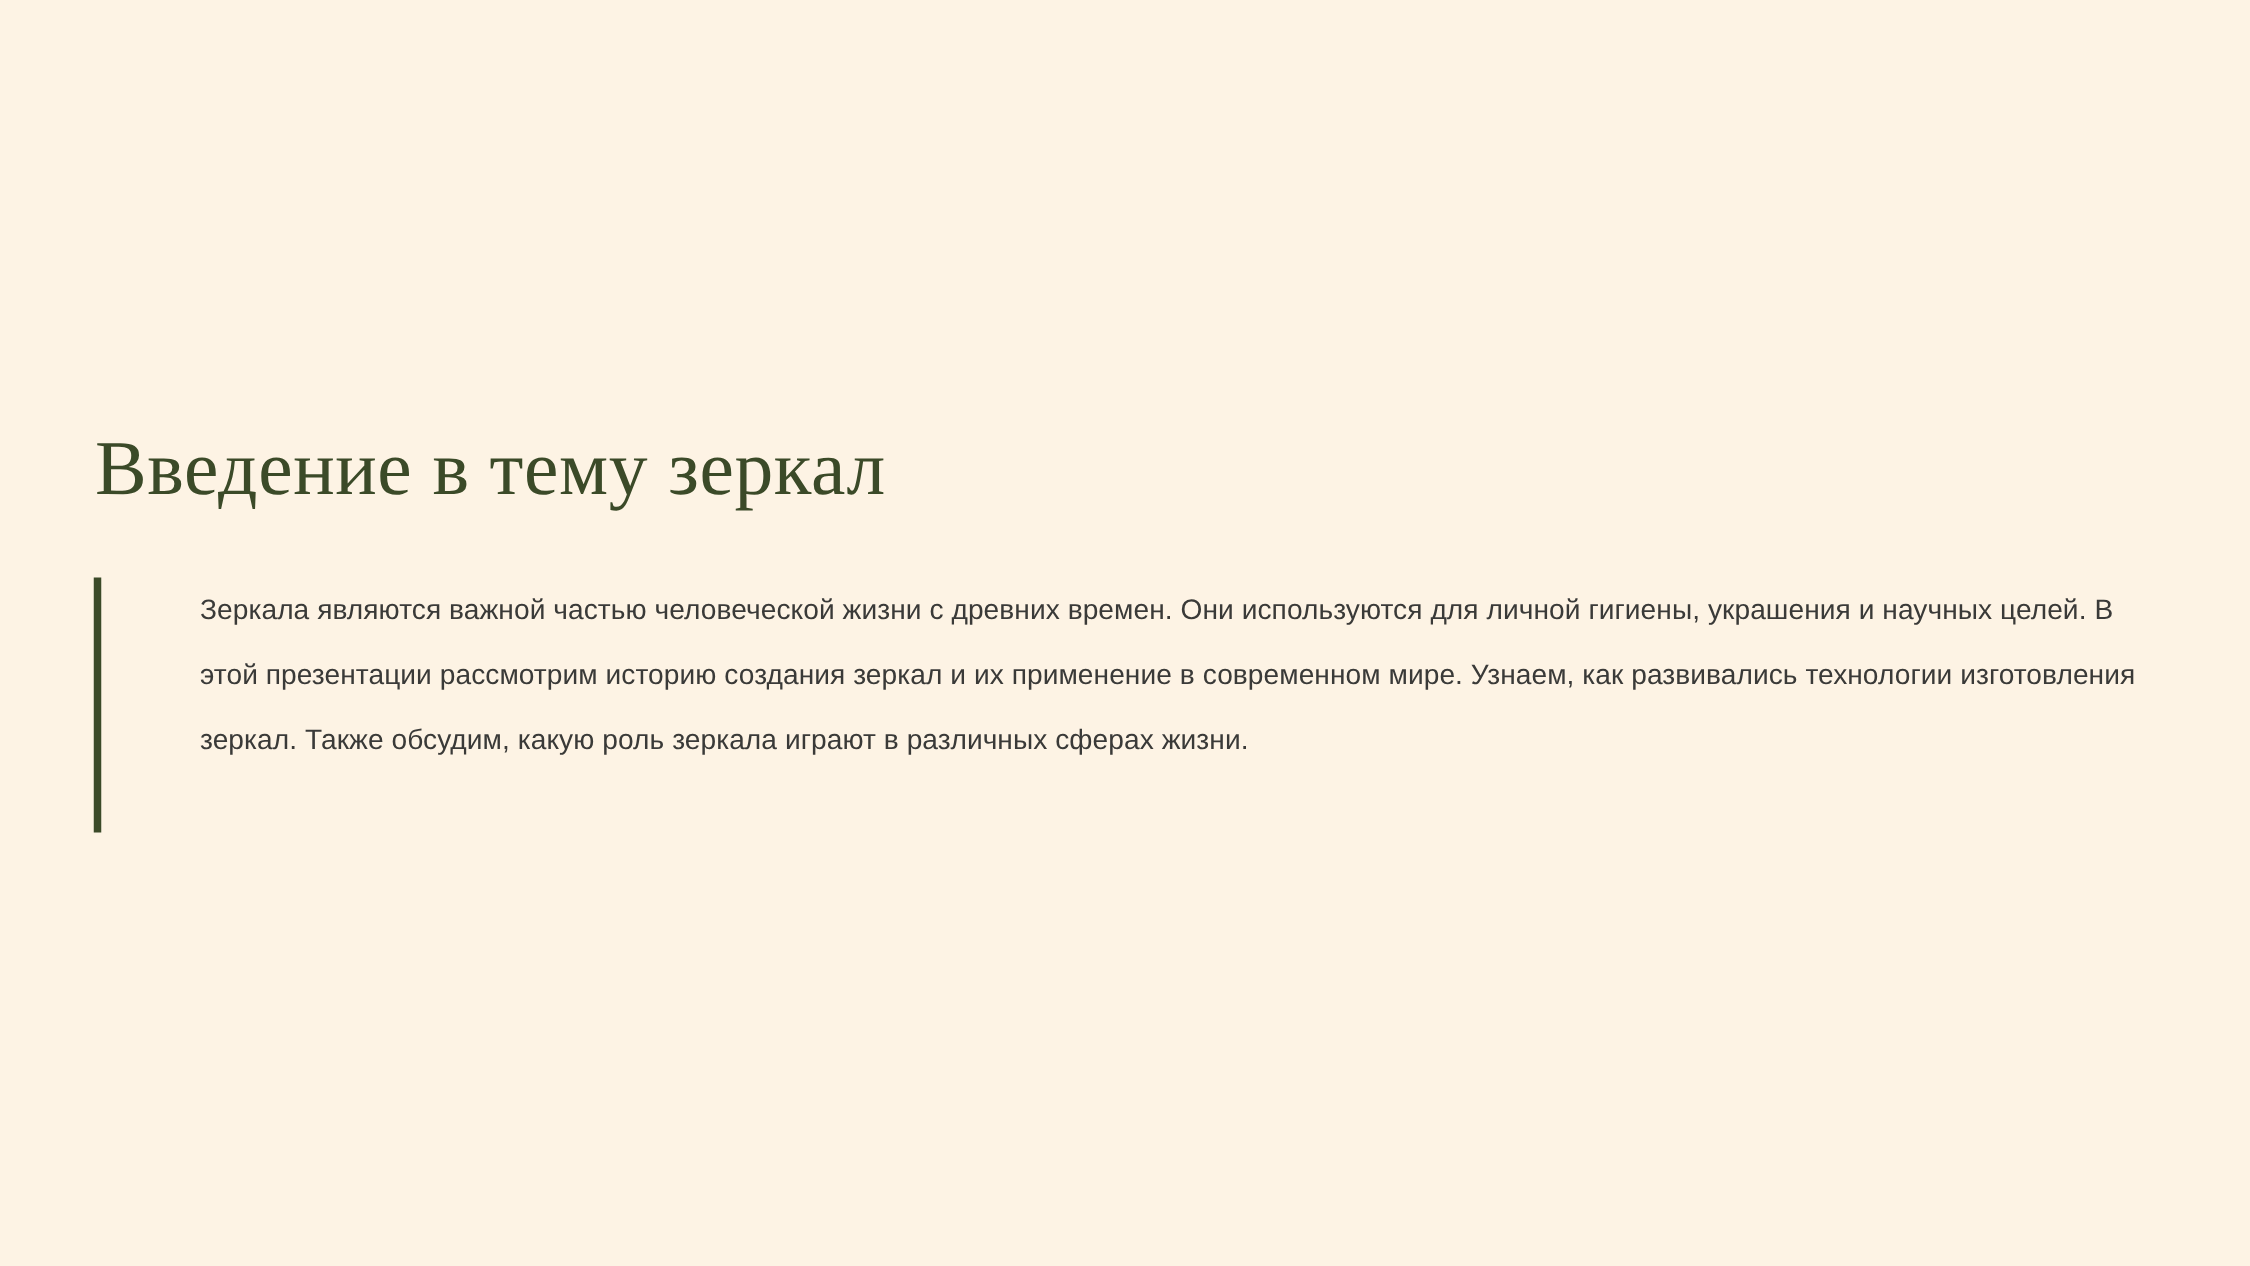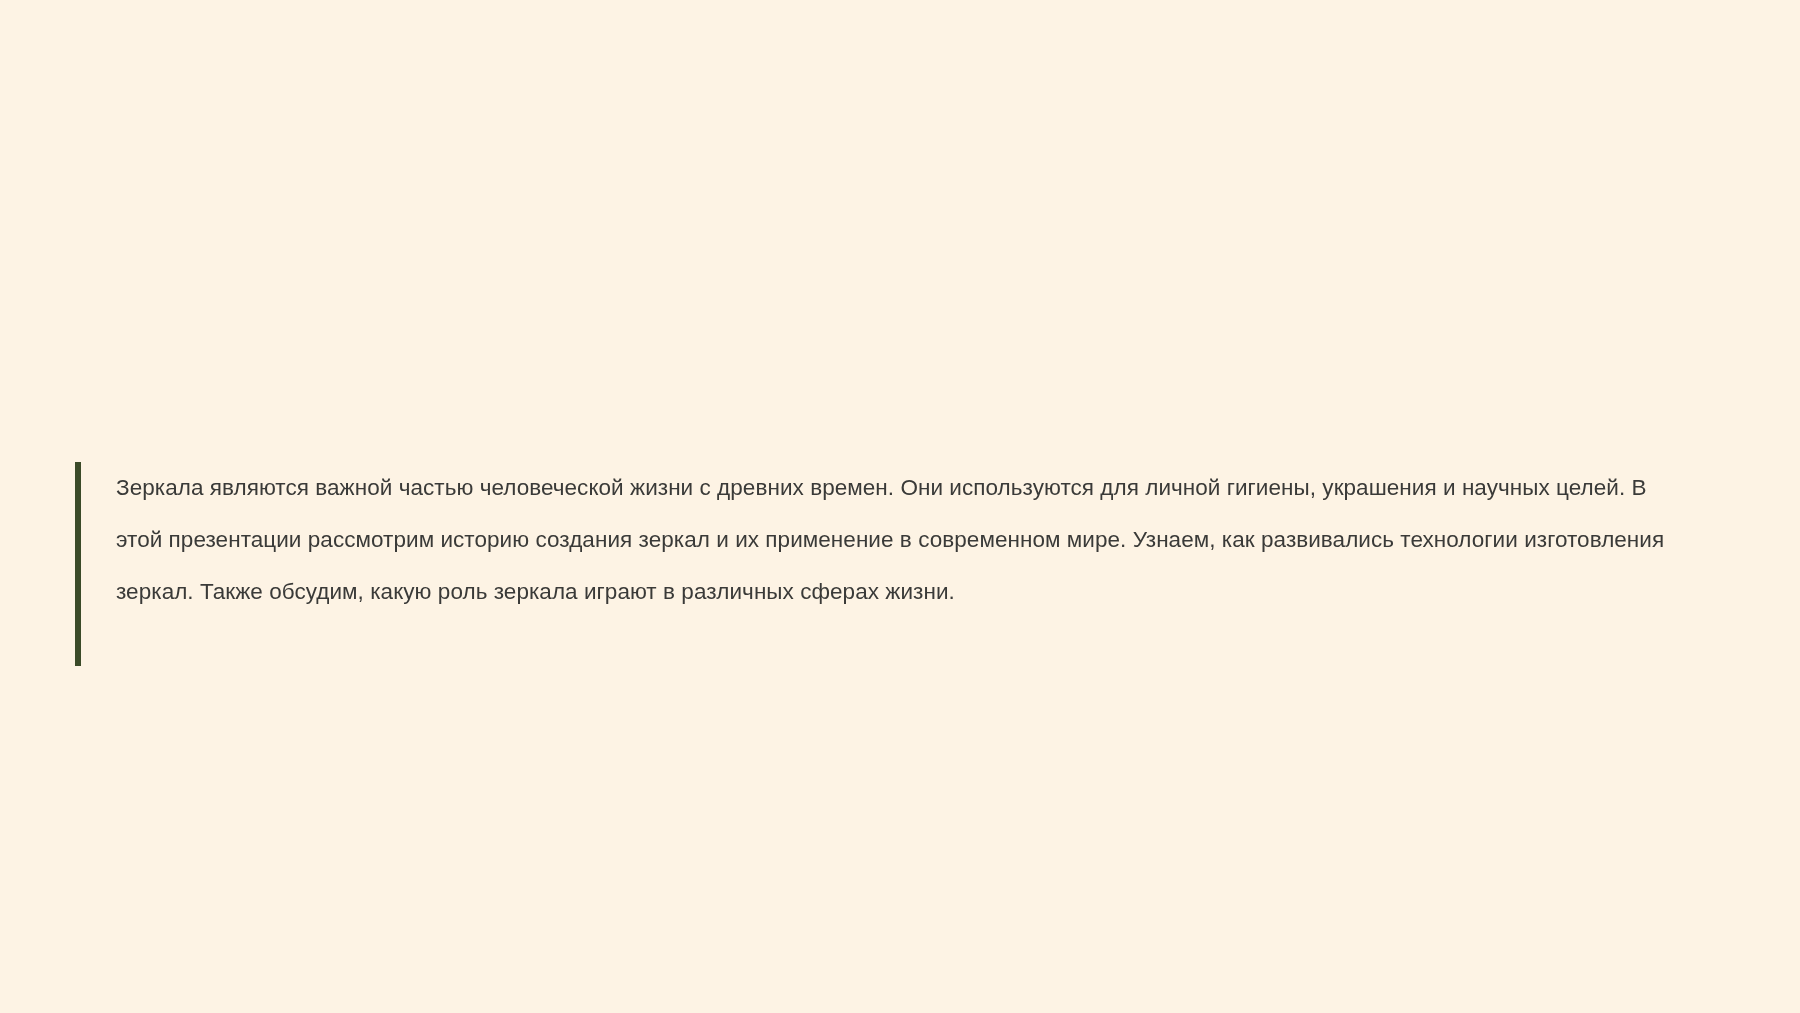--- a/index.html
+++ b/index.html
@@ -34,20 +34,21 @@
     letter-spacing: 0.5px;
     white-space: nowrap;
   }
 
   
   #body-block {
     position: absolute;
     left: 75px;
     top: 462px;
     width: 1660px;
+    padding-left: 44px;
   }
 
   #accent-bar {
     position: absolute;
     left: 0;
     top: 0;
     width: 6px;
     height: 204px;
     border-radius: 0;
   }
@@ -63,19 +64,20 @@
     width: 1600px;
     box-sizing: border-box;
     letter-spacing: 0.05px;
   }
 </style>
 </head>
 <body style="background: rgb(253, 243, 228);">
 
 <div id="slide" style="background: rgb(253, 243, 228);">
 
+  <h1 id="slide-title" style="color: rgb(59, 74, 40);">Введение в тему зеркал</h1>
 
   <div id="body-block">
     <div id="accent-bar" style="background: rgb(59, 74, 40);"></div>
     <p id="body-text" style="color: rgb(58, 58, 56);">Зеркала являются важной частью человеческой жизни с древних времен. Они используются для личной гигиены, украшения и научных целей. В этой презентации рассмотрим историю создания зеркал и их применение в современном мире. Узнаем, как развивались технологии изготовления зеркал. Также обсудим, какую роль зеркала играют в различных сферах жизни.</p>
   </div>
 
 </div>
 
 </body></html>

